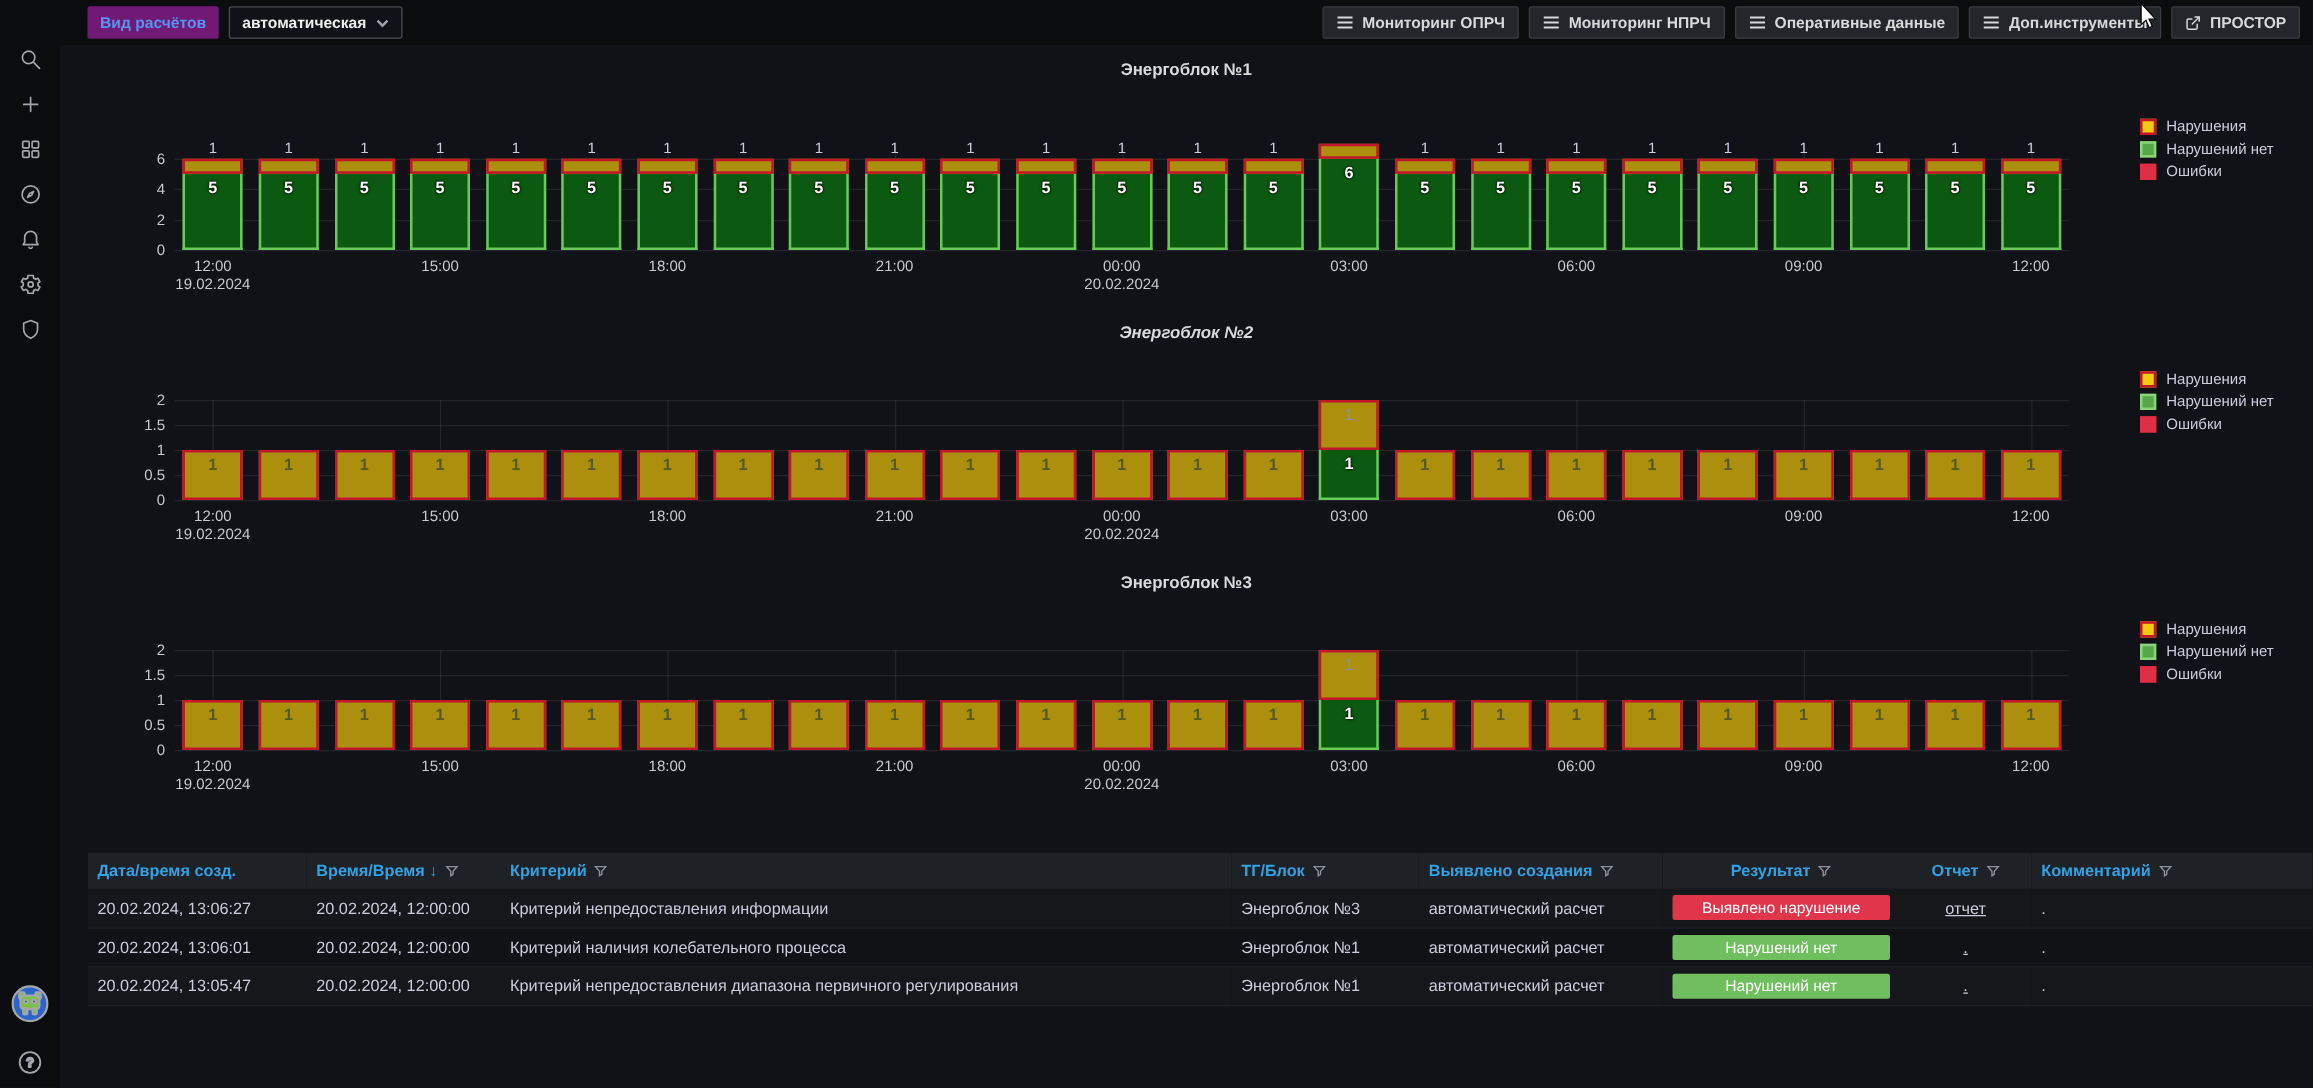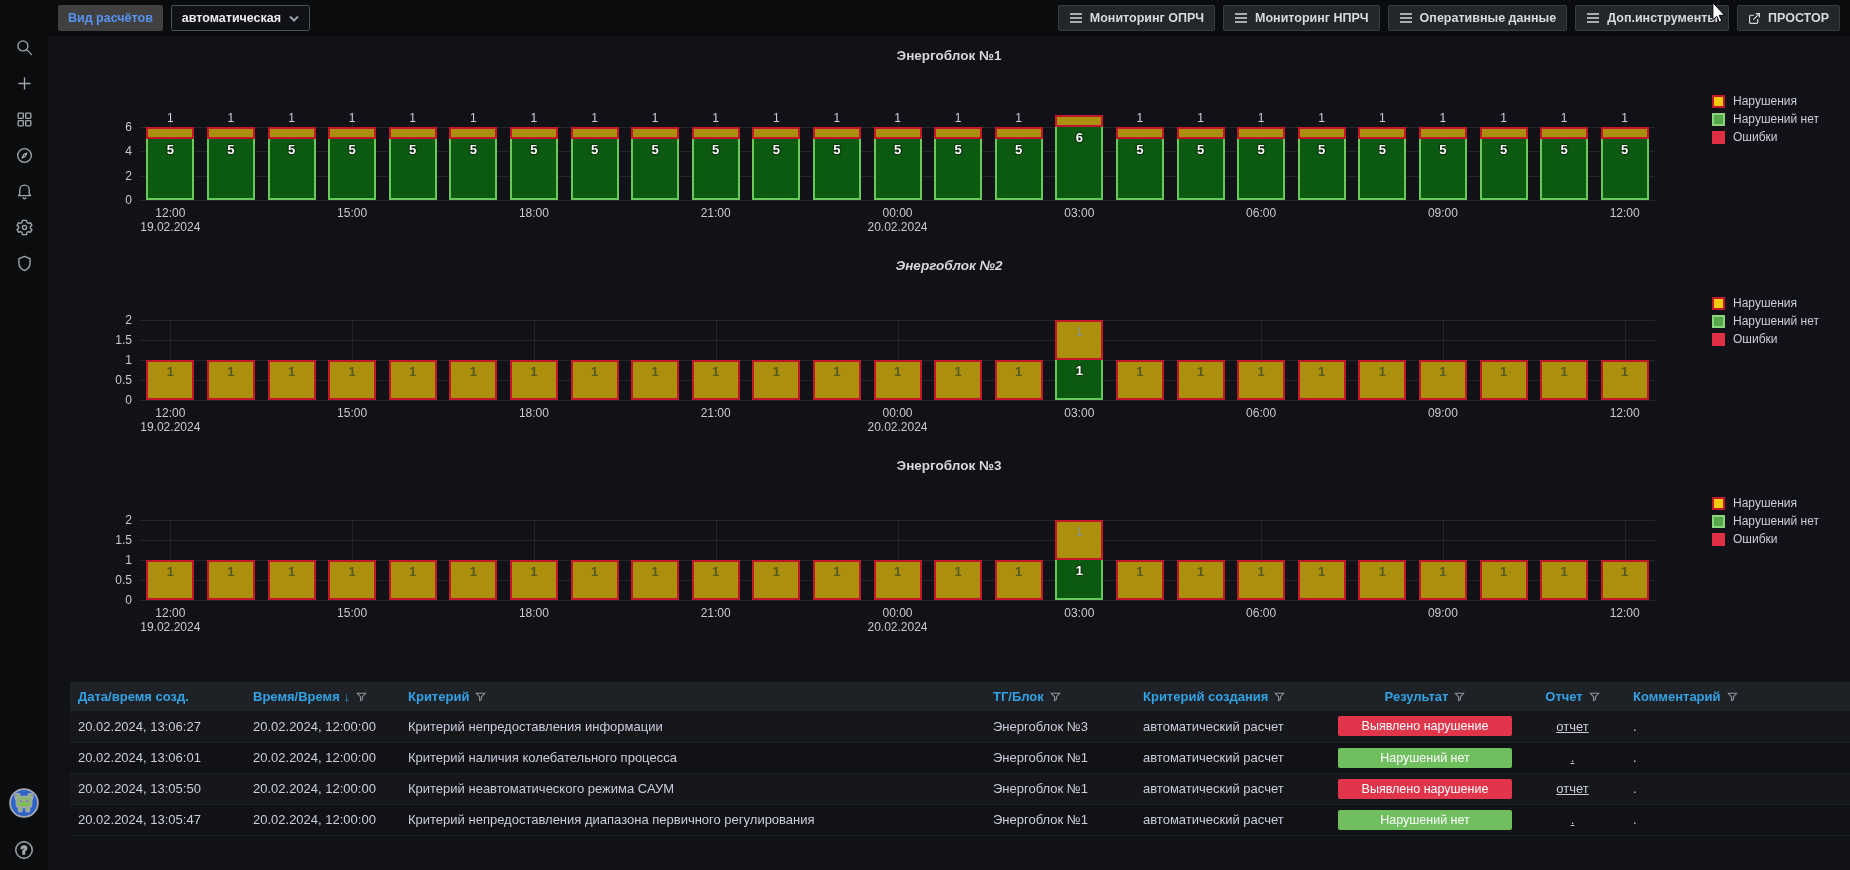--- a/index.html
+++ b/index.html
@@ -11,21 +11,21 @@
   .sidebar{position:absolute;left:0;top:0;width:48px;height:870px;background:#0b0c0e;z-index:30;
     display:flex;flex-direction:column;align-items:center;}
   .sb-top{display:flex;flex-direction:column;align-items:center;margin-top:36px;gap:14px;}
   .sb-btn{width:40px;height:22px;display:flex;align-items:center;justify-content:center;cursor:pointer;}
   .sb-btn svg{stroke:#a3a6ad;fill:none;stroke-width:1.7;stroke-linecap:round;stroke-linejoin:round;}
   .sb-bottom{position:absolute;bottom:0;left:0;width:48px;display:flex;flex-direction:column;align-items:center;gap:20px;padding-bottom:8px;}
 
   
   .topbar{position:absolute;left:48px;top:0;right:0;height:36px;background:#0b0c0e;z-index:20;
     display:flex;align-items:center;}
-  .chip{margin-left:10px;background:#404040;border-radius:2px;padding:6px 10px;
+  .chip{margin-left:22px;background:#701a75;border-radius:2px;padding:6px 10px;
     color:#5794f2;font-size:12.5px;font-weight:bold;cursor:pointer;}
   .dropdown{margin-left:8px;border:1px solid #4a4e55;border-radius:2px;padding:5px 10px;
     color:#eceded;font-size:12.5px;font-weight:bold;display:flex;align-items:center;gap:8px;cursor:pointer;background:#111217;}
   .dropdown svg{stroke:#9aa0a6;fill:none;stroke-width:2;}
   .tb-right{margin-left:auto;display:flex;gap:8px;margin-right:10px;}
   .tbtn{background:#23262b;border:1px solid #393c42;border-radius:2px;padding:5px 10px;
     color:#d8d9da;font-size:12.5px;font-weight:bold;display:flex;align-items:center;gap:7px;cursor:pointer;white-space:nowrap;}
 
   
   .panel{position:absolute;left:48px;right:0;}
@@ -550,21 +550,21 @@
             <th><span>Дата/время созд.</span></th>
             <th><span>Время/Время ↓</span><svg class="funnel" width="11" height="11" viewBox="0 0 24 24" fill="none" stroke="#8e9299" stroke-width="2.4">
                 <path d="M3 5h18l-7 8v5.5l-4 2.5v-8z"></path>
               </svg></th>
             <th><span>Критерий</span><svg class="funnel" width="11" height="11" viewBox="0 0 24 24" fill="none" stroke="#8e9299" stroke-width="2.4">
                 <path d="M3 5h18l-7 8v5.5l-4 2.5v-8z"></path>
               </svg></th>
             <th><span>ТГ/Блок</span><svg class="funnel" width="11" height="11" viewBox="0 0 24 24" fill="none" stroke="#8e9299" stroke-width="2.4">
                 <path d="M3 5h18l-7 8v5.5l-4 2.5v-8z"></path>
               </svg></th>
-            <th><span>Критерий создания</span><svg class="funnel" width="11" height="11" viewBox="0 0 24 24" fill="none" stroke="#8e9299" stroke-width="2.4">
+            <th><span>Выявлено создания</span><svg class="funnel" width="11" height="11" viewBox="0 0 24 24" fill="none" stroke="#8e9299" stroke-width="2.4">
                 <path d="M3 5h18l-7 8v5.5l-4 2.5v-8z"></path>
               </svg></th>
             <th class="c-center"><span>Результат</span><svg class="funnel" width="11" height="11" viewBox="0 0 24 24" fill="none" stroke="#8e9299" stroke-width="2.4">
                 <path d="M3 5h18l-7 8v5.5l-4 2.5v-8z"></path>
               </svg></th>
             <th class="c-center"><span>Отчет</span><svg class="funnel" width="11" height="11" viewBox="0 0 24 24" fill="none" stroke="#8e9299" stroke-width="2.4">
                 <path d="M3 5h18l-7 8v5.5l-4 2.5v-8z"></path>
               </svg></th>
             <th><span>Комментарий</span><svg class="funnel" width="11" height="11" viewBox="0 0 24 24" fill="none" stroke="#8e9299" stroke-width="2.4">
                 <path d="M3 5h18l-7 8v5.5l-4 2.5v-8z"></path>
@@ -586,30 +586,20 @@
             <td>20.02.2024, 13:06:01</td>
             <td>20.02.2024, 12:00:00</td>
             <td>Критерий наличия колебательного процесса</td>
             <td>Энергоблок №1</td>
             <td>автоматический расчет</td>
             <td class="c-center"><div class="badge good">Нарушений нет</div></td>
             <td class="c-center"><span class="rlink">.</span></td>
             <td>.</td>
           </tr>
           <tr>
-            <td>20.02.2024, 13:05:50</td>
-            <td>20.02.2024, 12:00:00</td>
-            <td>Критерий неавтоматического режима САУМ</td>
-            <td>Энергоблок №1</td>
-            <td>автоматический расчет</td>
-            <td class="c-center"><div class="badge bad">Выявлено нарушение</div></td>
-            <td class="c-center"><span class="rlink">отчет</span></td>
-            <td>.</td>
-          </tr>
-          <tr>
             <td>20.02.2024, 13:05:47</td>
             <td>20.02.2024, 12:00:00</td>
             <td>Критерий непредоставления диапазона первичного регулирования</td>
             <td>Энергоблок №1</td>
             <td>автоматический расчет</td>
             <td class="c-center"><div class="badge good">Нарушений нет</div></td>
             <td class="c-center"><span class="rlink">.</span></td>
             <td>.</td>
           </tr>
         </tbody>

